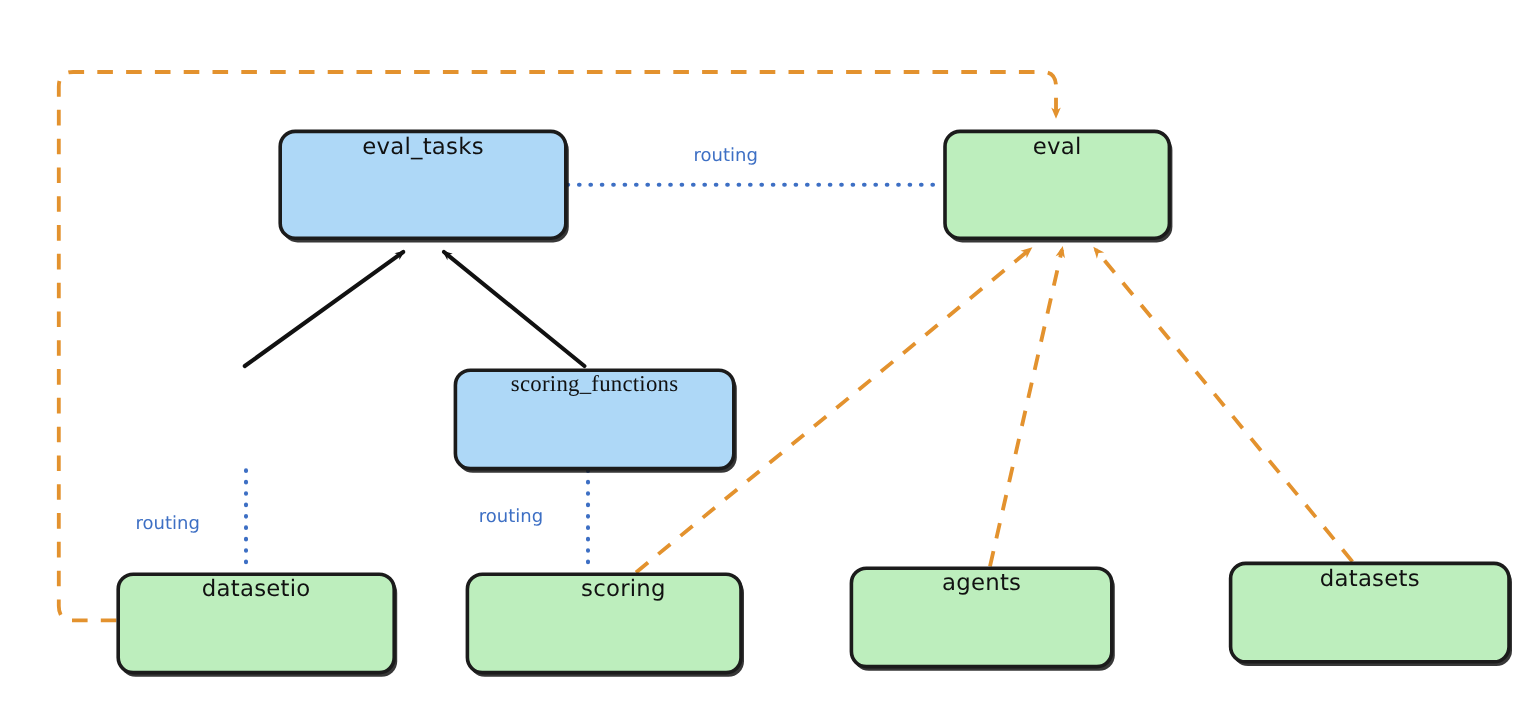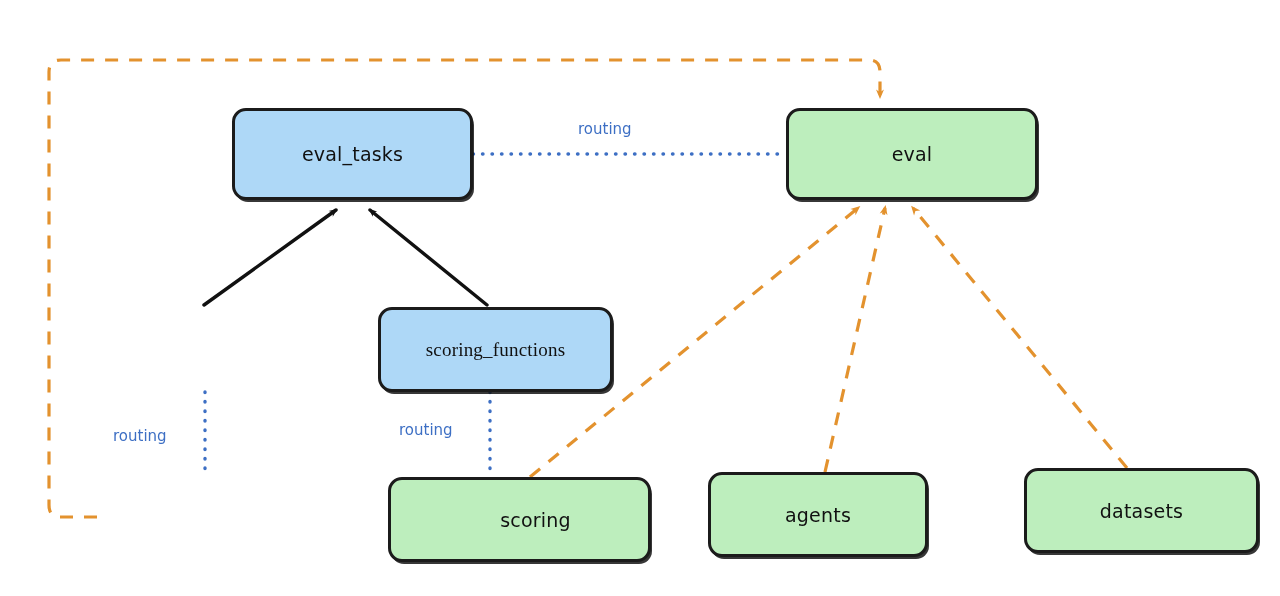--- a/index.html
+++ b/index.html
@@ -24,21 +24,21 @@
     top: 0;
     width: 1280px;
     height: 596px;
   }
   .node {
     position: absolute;
     box-sizing: border-box;
     border: 3px solid #1b1b1b;
     border-radius: 14px;
     display: flex;
-    align-items: center;
+    align-items: flex-start;
     justify-content: center;
     font-family: "DejaVu Sans", sans-serif;
     font-size: 19px;
     color: #111111;
     letter-spacing: 0.2px;
     z-index: 3;
     box-shadow: 2px 3px 0 -1px rgba(20,20,20,0.85);
   }
   .node.blue  { background: #aed8f7; }
   .node.green { background: #bdeebd; }
@@ -87,31 +87,34 @@
 
     <path d="M205,392 L205,477" fill="none" stroke="#3d6fc4" stroke-width="3.4" stroke-dasharray="0.5 9" stroke-linecap="round"></path>
 
     <path d="M490,392 L490,477" fill="none" stroke="#3d6fc4" stroke-width="3.4" stroke-dasharray="0.5 9" stroke-linecap="round"></path>
   </svg>
 
   <div class="node blue" style="left:232px; top:108px; width:241px; height:92px;">
     <span class="node-label">eval_tasks</span>
   </div>
 
-  <div class="node green" style="left:786px; top:108px; width:252px; height:92px;">
+  <div class="node green" style="left:786px; top:108px; width:190px; height:92px;">
     <span class="node-label">eval</span>
   </div>
 
 
   <div class="node blue" style="left:378px; top:307px; width:235px; height:85px;font-family:Liberation Serif, serif;">
     <span class="node-label">scoring_functions</span>
   </div>
 
+  <div class="node green" style="left:97px; top:477px; width:233px; height:85px;">
+    <span class="node-label">datasetio</span>
+  </div>
 
-  <div class="node green" style="left:388px; top:477px; width:263px; height:85px;padding-left:32px;">
+  <div class="node green" style="left:388px; top:477px; width:231px; height:85px;padding-left:32px;">
     <span class="node-label">scoring</span>
   </div>
 
   <div class="node green" style="left:708px; top:472px; width:220px; height:85px;">
     <span class="node-label">agents</span>
   </div>
 
   <div class="node green" style="left:1024px; top:468px; width:235px; height:85px;">
     <span class="node-label">datasets</span>
   </div>

